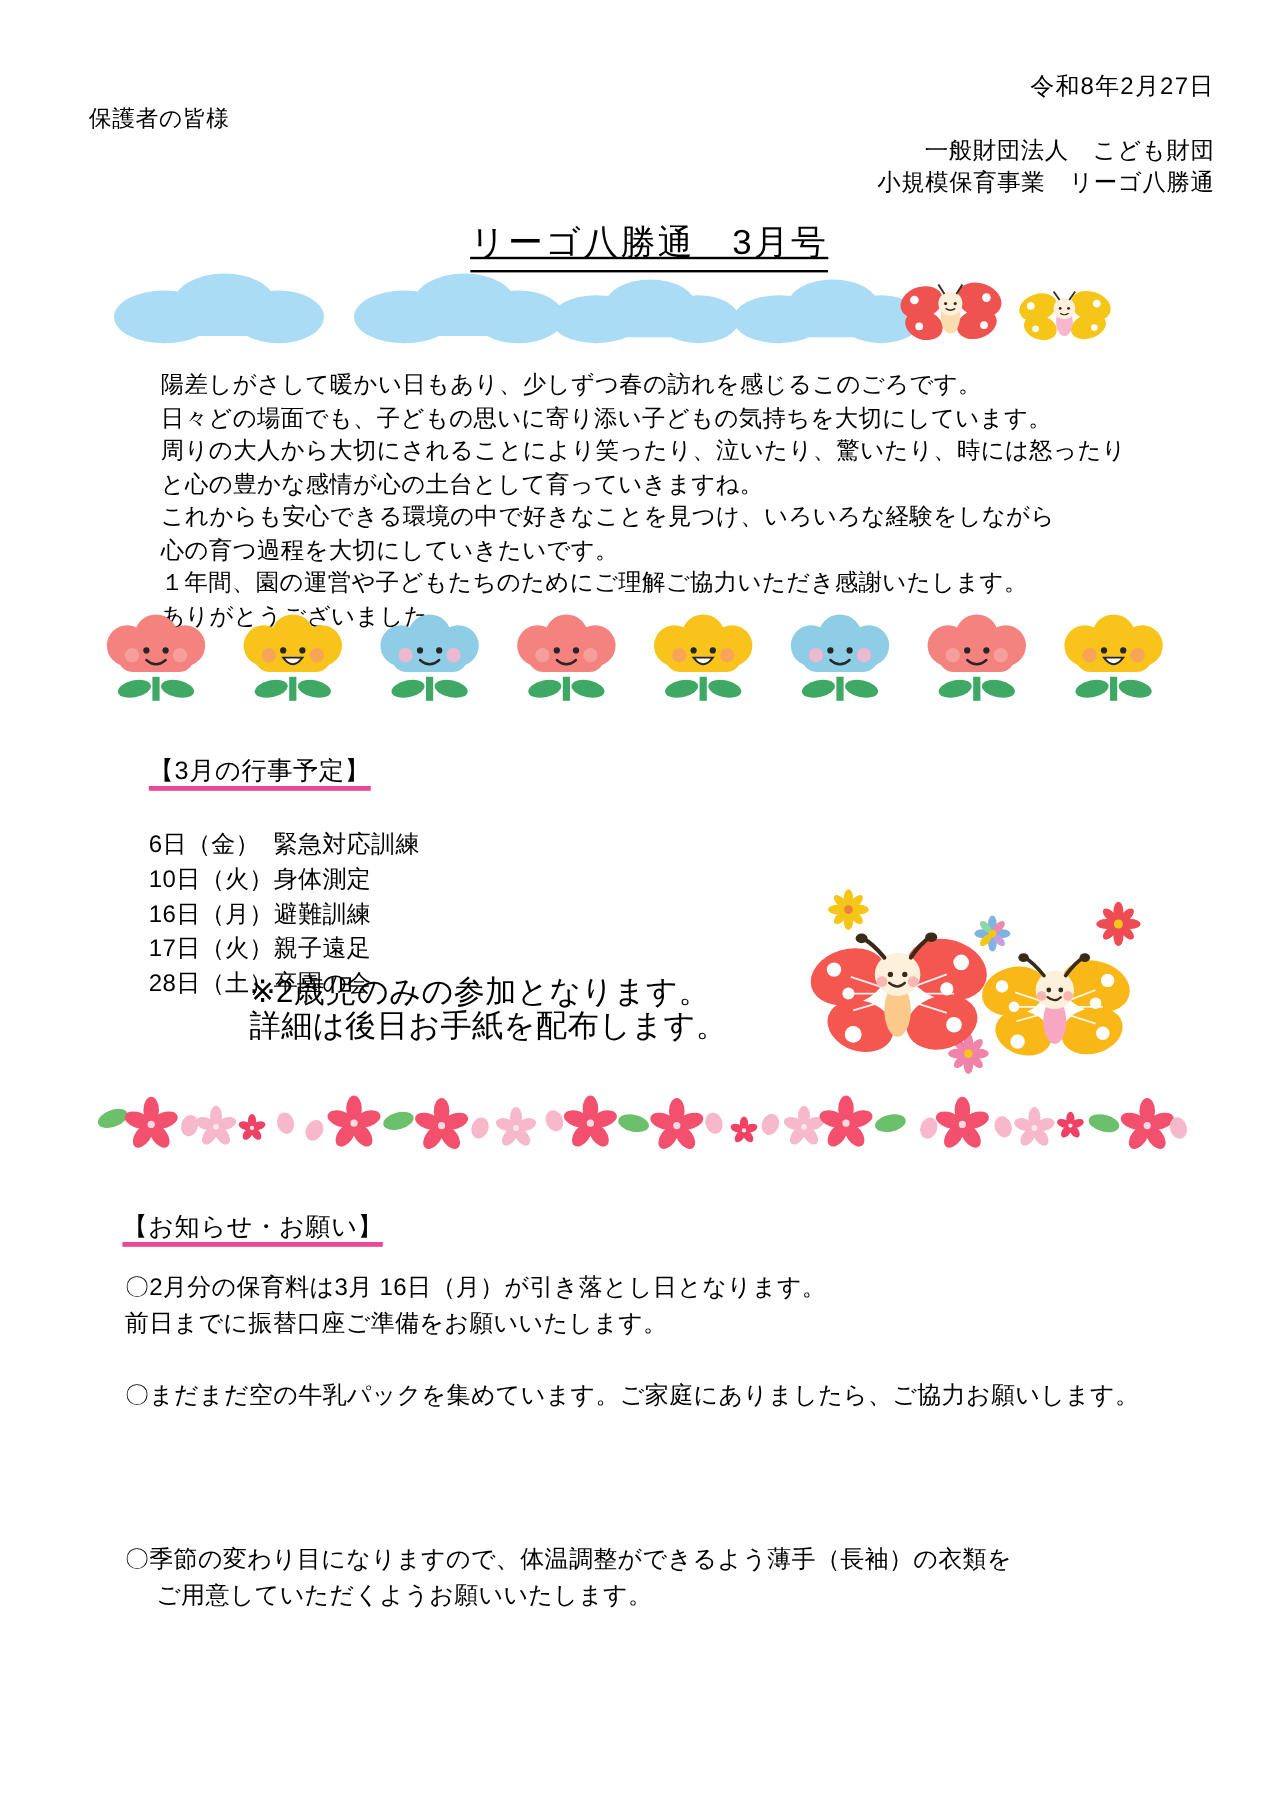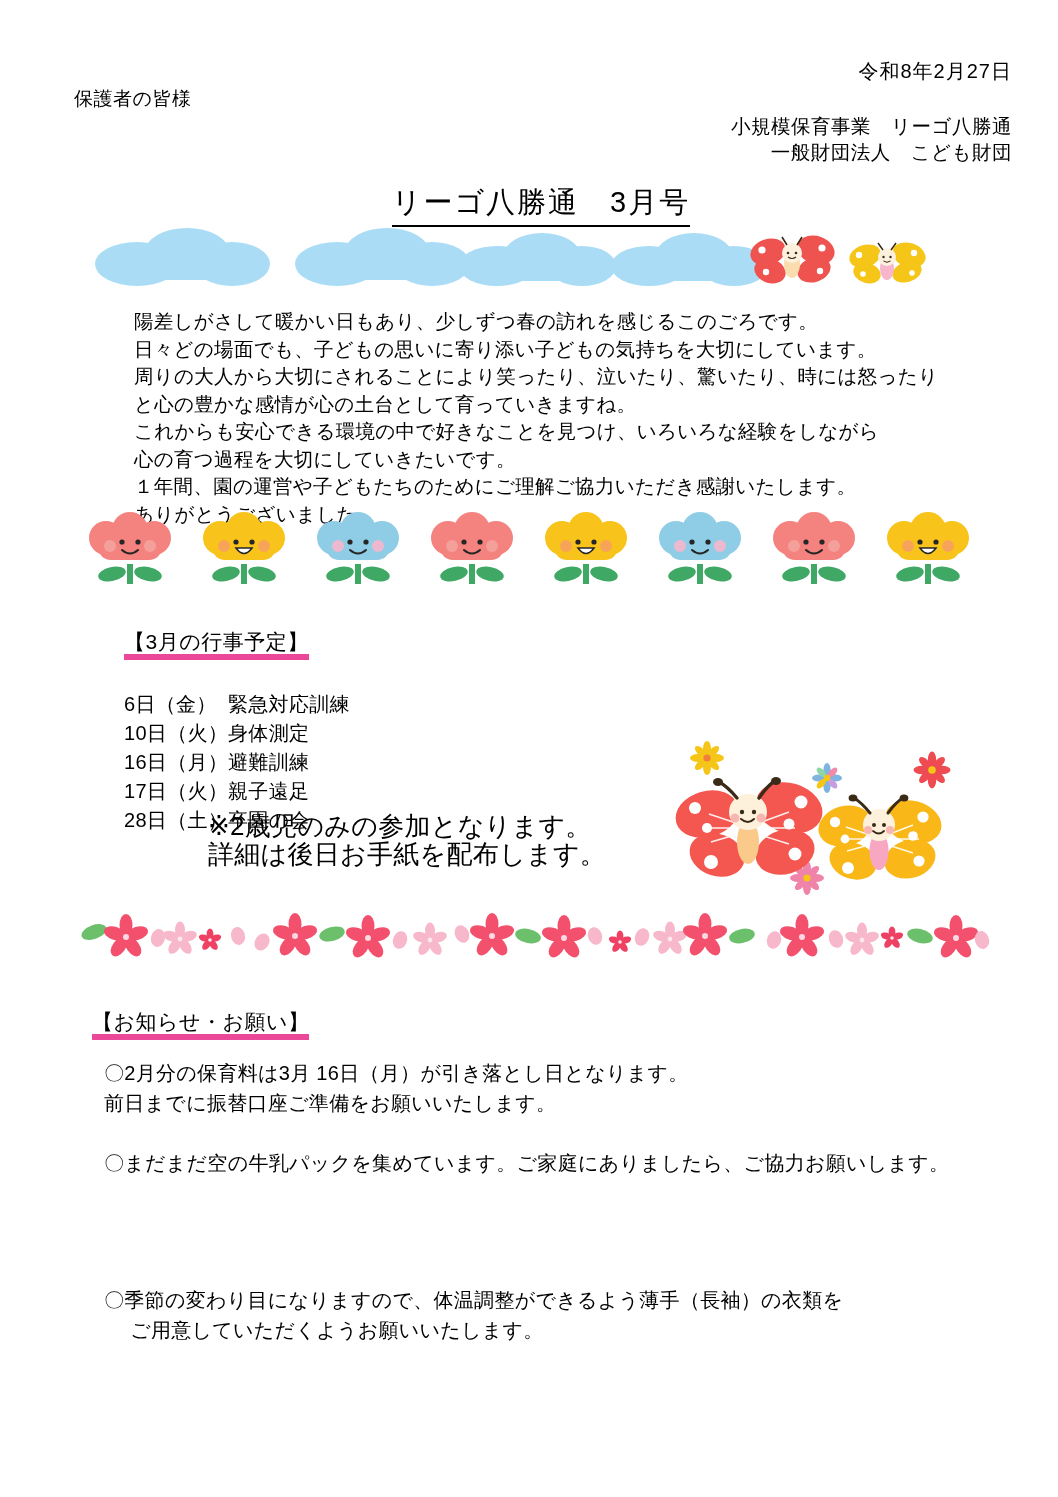--- a/index.html
+++ b/index.html
@@ -47,20 +47,21 @@
     text-align: center;
   }
   .title-text {
     display: inline-block;
     font-size: 29px;
     font-weight: normal;
     letter-spacing: 2px;
     border-bottom: 2px solid #000;
     padding-bottom: 2px;
     white-space: pre;
+    text-decoration: underline;
   }
 
   
   .cloud-band { left: 70px; top: 222px; width: 920px; height: 70px; }
 
   
   .body-text {
     left: 122px; top: 308px; width: 840px;
     font-size: 19.5px;
     line-height: 27.5px;
@@ -70,25 +71,25 @@
 
   
   .flower-row { left: 72px; top: 510px; width: 910px; height: 80px; }
 
   
   .sec-head {
     font-size: 21px;
     letter-spacing: 0.5px;
   }
   .sec-head span {
-    border-bottom: 6px solid #ec4899;
+    border-bottom: 4px solid #ec4899;
     padding-bottom: 1px;
   }
   .events-head { left: 112px; top: 628px; }
-  .notices-head { left: 80px; top: 1008px; }
+  .notices-head { left: 90px; top: 1008px; }
 
   
   .events-list {
     left: 112px; top: 690px;
     font-size: 20px;
     line-height: 29px;
     letter-spacing: 0.3px;
   }
   .ev-row { display: flex; }
   .ev-date { display: inline-block; min-width: 104px; }
@@ -122,22 +123,22 @@
 </head>
 <body>
 
 <div id="page">
 
   <div class="abs date-line">令和8年2月27日</div>
 
   <div class="abs addressee">保護者の皆様</div>
 
   <div class="abs org-block">
+    <div>一般財団法人　こども財団</div>
     <div>小規模保育事業　リーゴ八勝通</div>
-    <div>一般財団法人　こども財団</div>
   </div>
 
   <div class="abs title-wrap">
     <span class="title-text">リーゴ八勝通　3月号</span>
   </div>
 
   <div class="abs cloud-band">
     <svg width="920" height="70" viewBox="0 0 920 70">
       <g fill="#aadcf5">
         <g>

